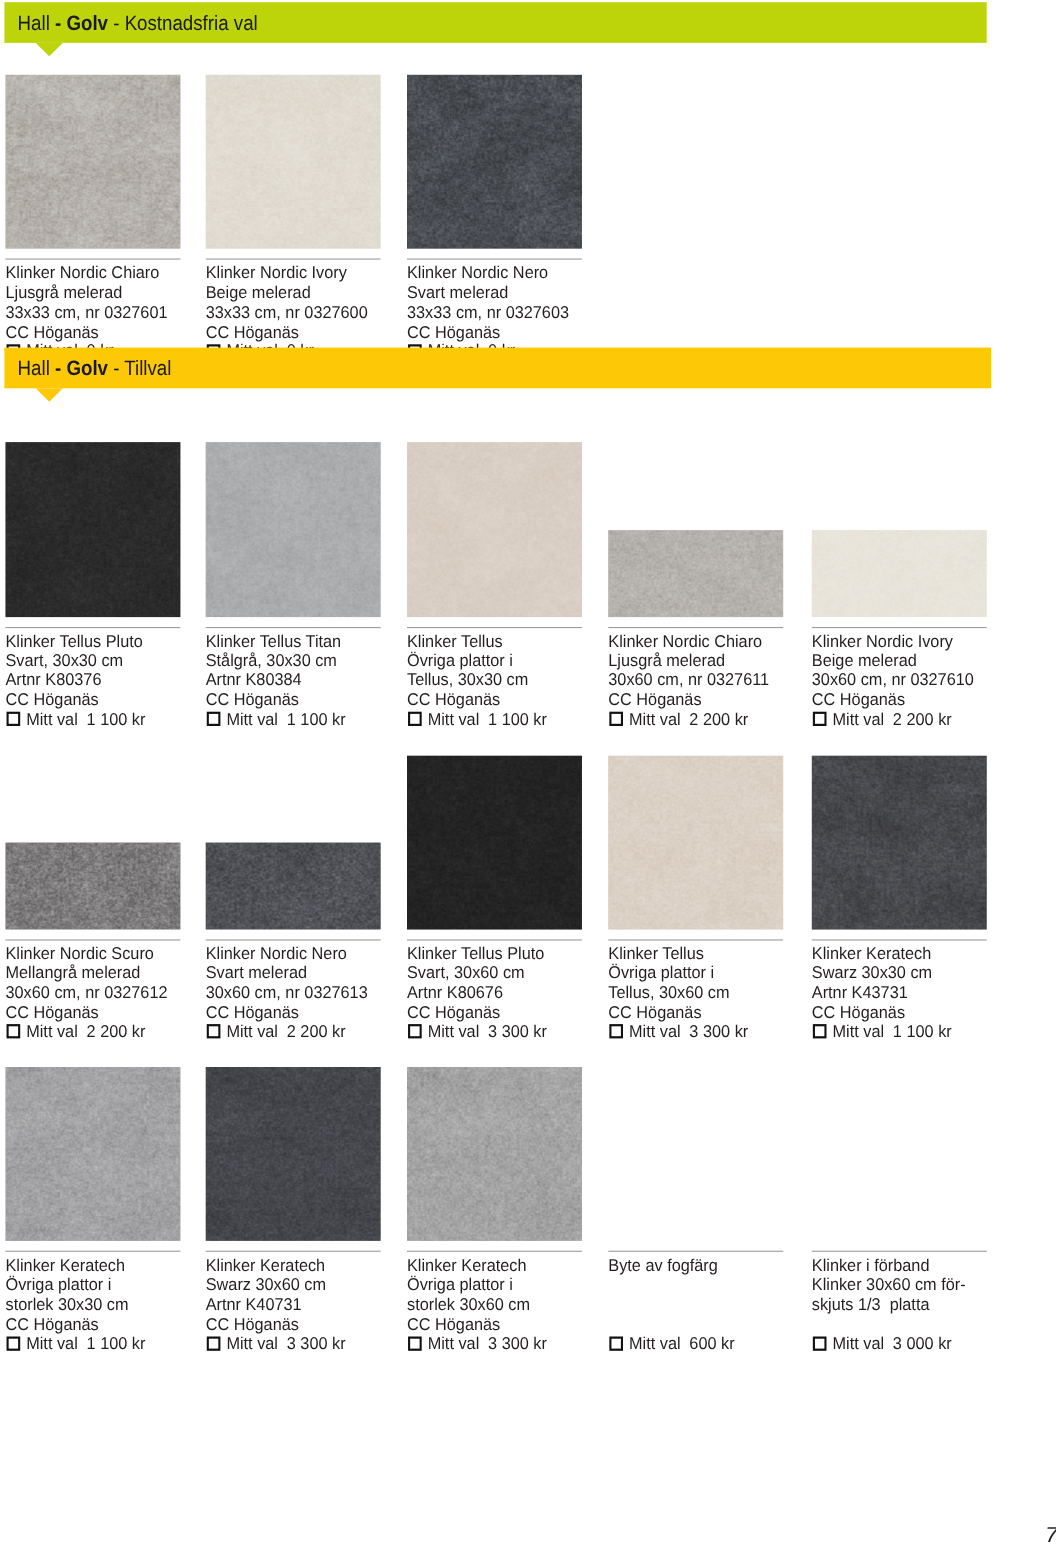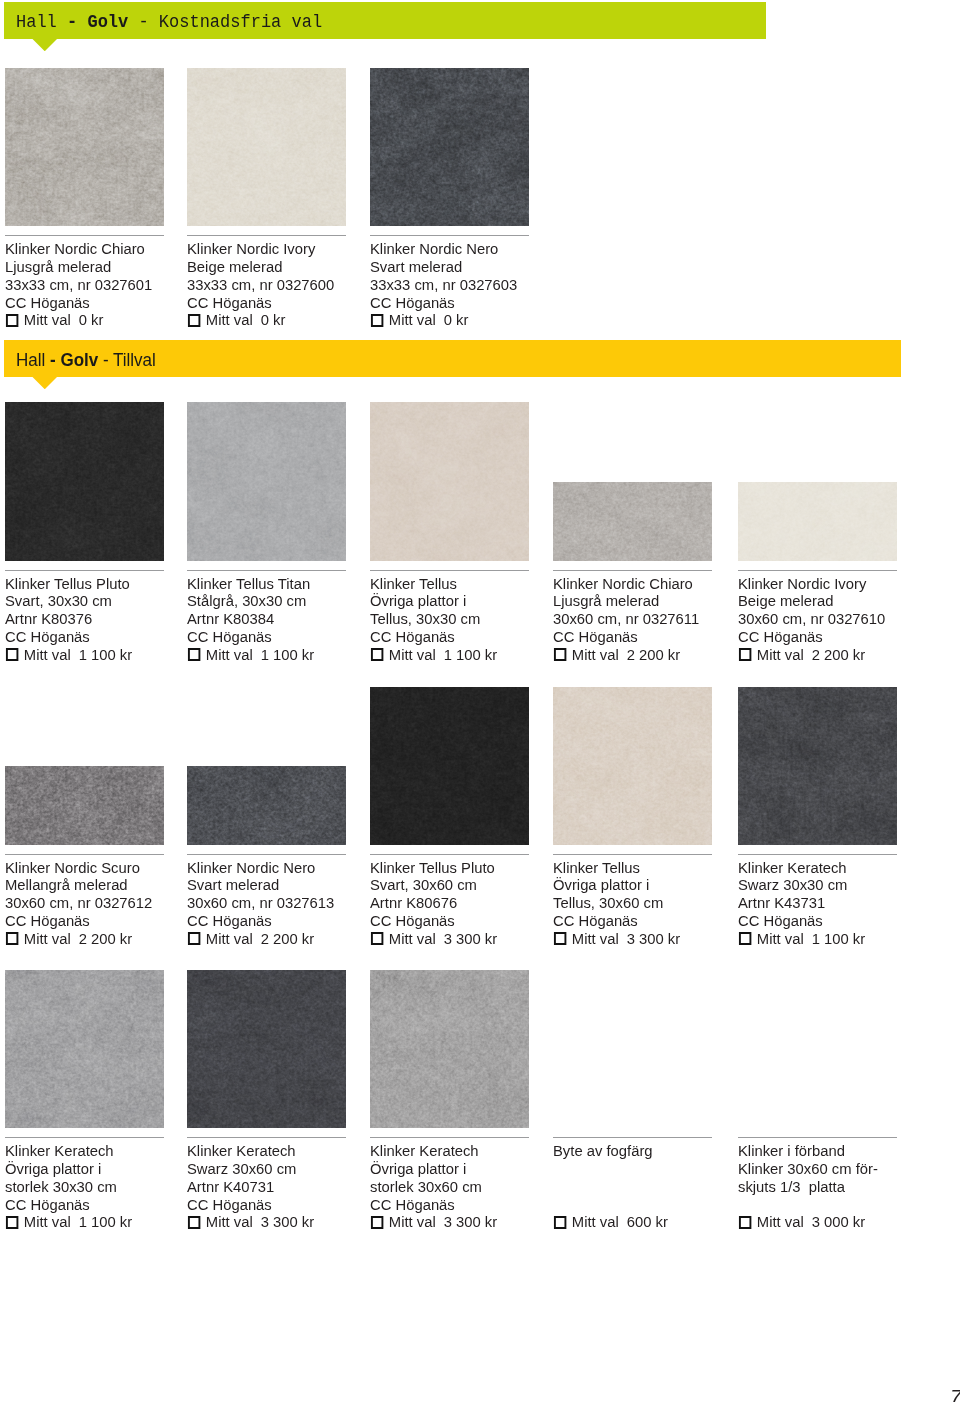--- a/index.html
+++ b/index.html
@@ -32,21 +32,21 @@
       flex:0 0 auto;}
   .price{margin-left:8.4px;}
   .pagenum{position:absolute;font-size:21px;font-style:italic;color:#231f20;
            line-height:21px;font-family:"Liberation Sans",sans-serif;}
 </style>
 </head>
 <body>
 
 <div class="page">
   <div id="root">
-      <div class="banner" style="top: 2px; width: 762px; font-family: Liberation Mono, monospace;">
+      <div class="banner" style="top: 2px; width: 893px;">
         <div class="bar" style="background: rgb(189, 212, 10);"></div>
         <div class="tail" style="background: rgb(189, 212, 10); clip-path: polygon(0px 0px, 100% 0px, 50% 100%);"></div>
         <div class="btext" style="color: rgb(26, 26, 26);"><span>Hall </span><b>- Golv</b><span> - Kostnadsfria val</span></div>
       </div>
       <div class="cell" style="left: 4.5px; top: 0px;">
         <div class="swatch" style="top: 68px; height: 158px; background: rgb(181, 177, 171);">
           <svg viewBox="0 0 159 158" preserveAspectRatio="none" width="159" height="158">
             <defs>
               <filter id="n1_3" x="-2%" y="-2%" width="104%" height="104%" color-interpolation-filters="sRGB">
                 <feTurbulence type="fractalNoise" baseFrequency="0.38 0.42" numOctaves="2" seed="3"></feTurbulence>
@@ -202,21 +202,21 @@
             <rect x="0" y="0" width="159" height="158" fill="#474a4f" opacity="1"></rect>
             <rect x="0" y="0" width="159" height="158" filter="url(#n3_5)" opacity="0.18" style="mix-blend-mode: overlay;"></rect>
             <rect x="0" y="0" width="159" height="158" filter="url(#n2_5)" opacity="0.135" style="mix-blend-mode: overlay;"></rect>
             <rect x="0" y="0" width="159" height="158" filter="url(#n1_5)" opacity="0.18000000000000002" style="mix-blend-mode: overlay;"></rect>
             <rect x="0" y="0" width="159" height="158" filter="url(#n0_5)" opacity="0.135" style="mix-blend-mode: overlay;"></rect>
           </svg>
         </div>
         <div class="rule" style="top: 235.2px;"></div>
         <div class="txt" style="top: 240.2px;"><div>Klinker Nordic Nero</div><div>Svart melerad</div><div>33x33 cm, nr 0327603</div><div>CC Höganäs</div><div class="choice"><span class="cb"></span><span>Mitt val</span><span class="price">0 kr</span></div></div>
       </div>
-      <div class="banner" style="top: 340px; width: 897px;">
+      <div class="banner" style="top: 316px; width: 897px;">
         <div class="bar" style="background: rgb(253, 201, 7);"></div>
         <div class="tail" style="background: rgb(253, 201, 7); clip-path: polygon(0px 0px, 100% 0px, 50% 100%);"></div>
         <div class="btext" style="color: rgb(26, 26, 26);"><span>Hall </span><b>- Golv</b><span> - Tillval</span></div>
       </div>
       <div class="cell" style="left: 4.5px; top: 0px;">
         <div class="swatch" style="top: 402px; height: 158.5px; background: rgb(41, 41, 41);">
           <svg viewBox="0 0 159 158.5" preserveAspectRatio="none" width="159" height="158.5">
             <defs>
               <filter id="n1_6" x="-2%" y="-2%" width="104%" height="104%" color-interpolation-filters="sRGB">
                 <feTurbulence type="fractalNoise" baseFrequency="0.38 0.42" numOctaves="2" seed="6"></feTurbulence>

